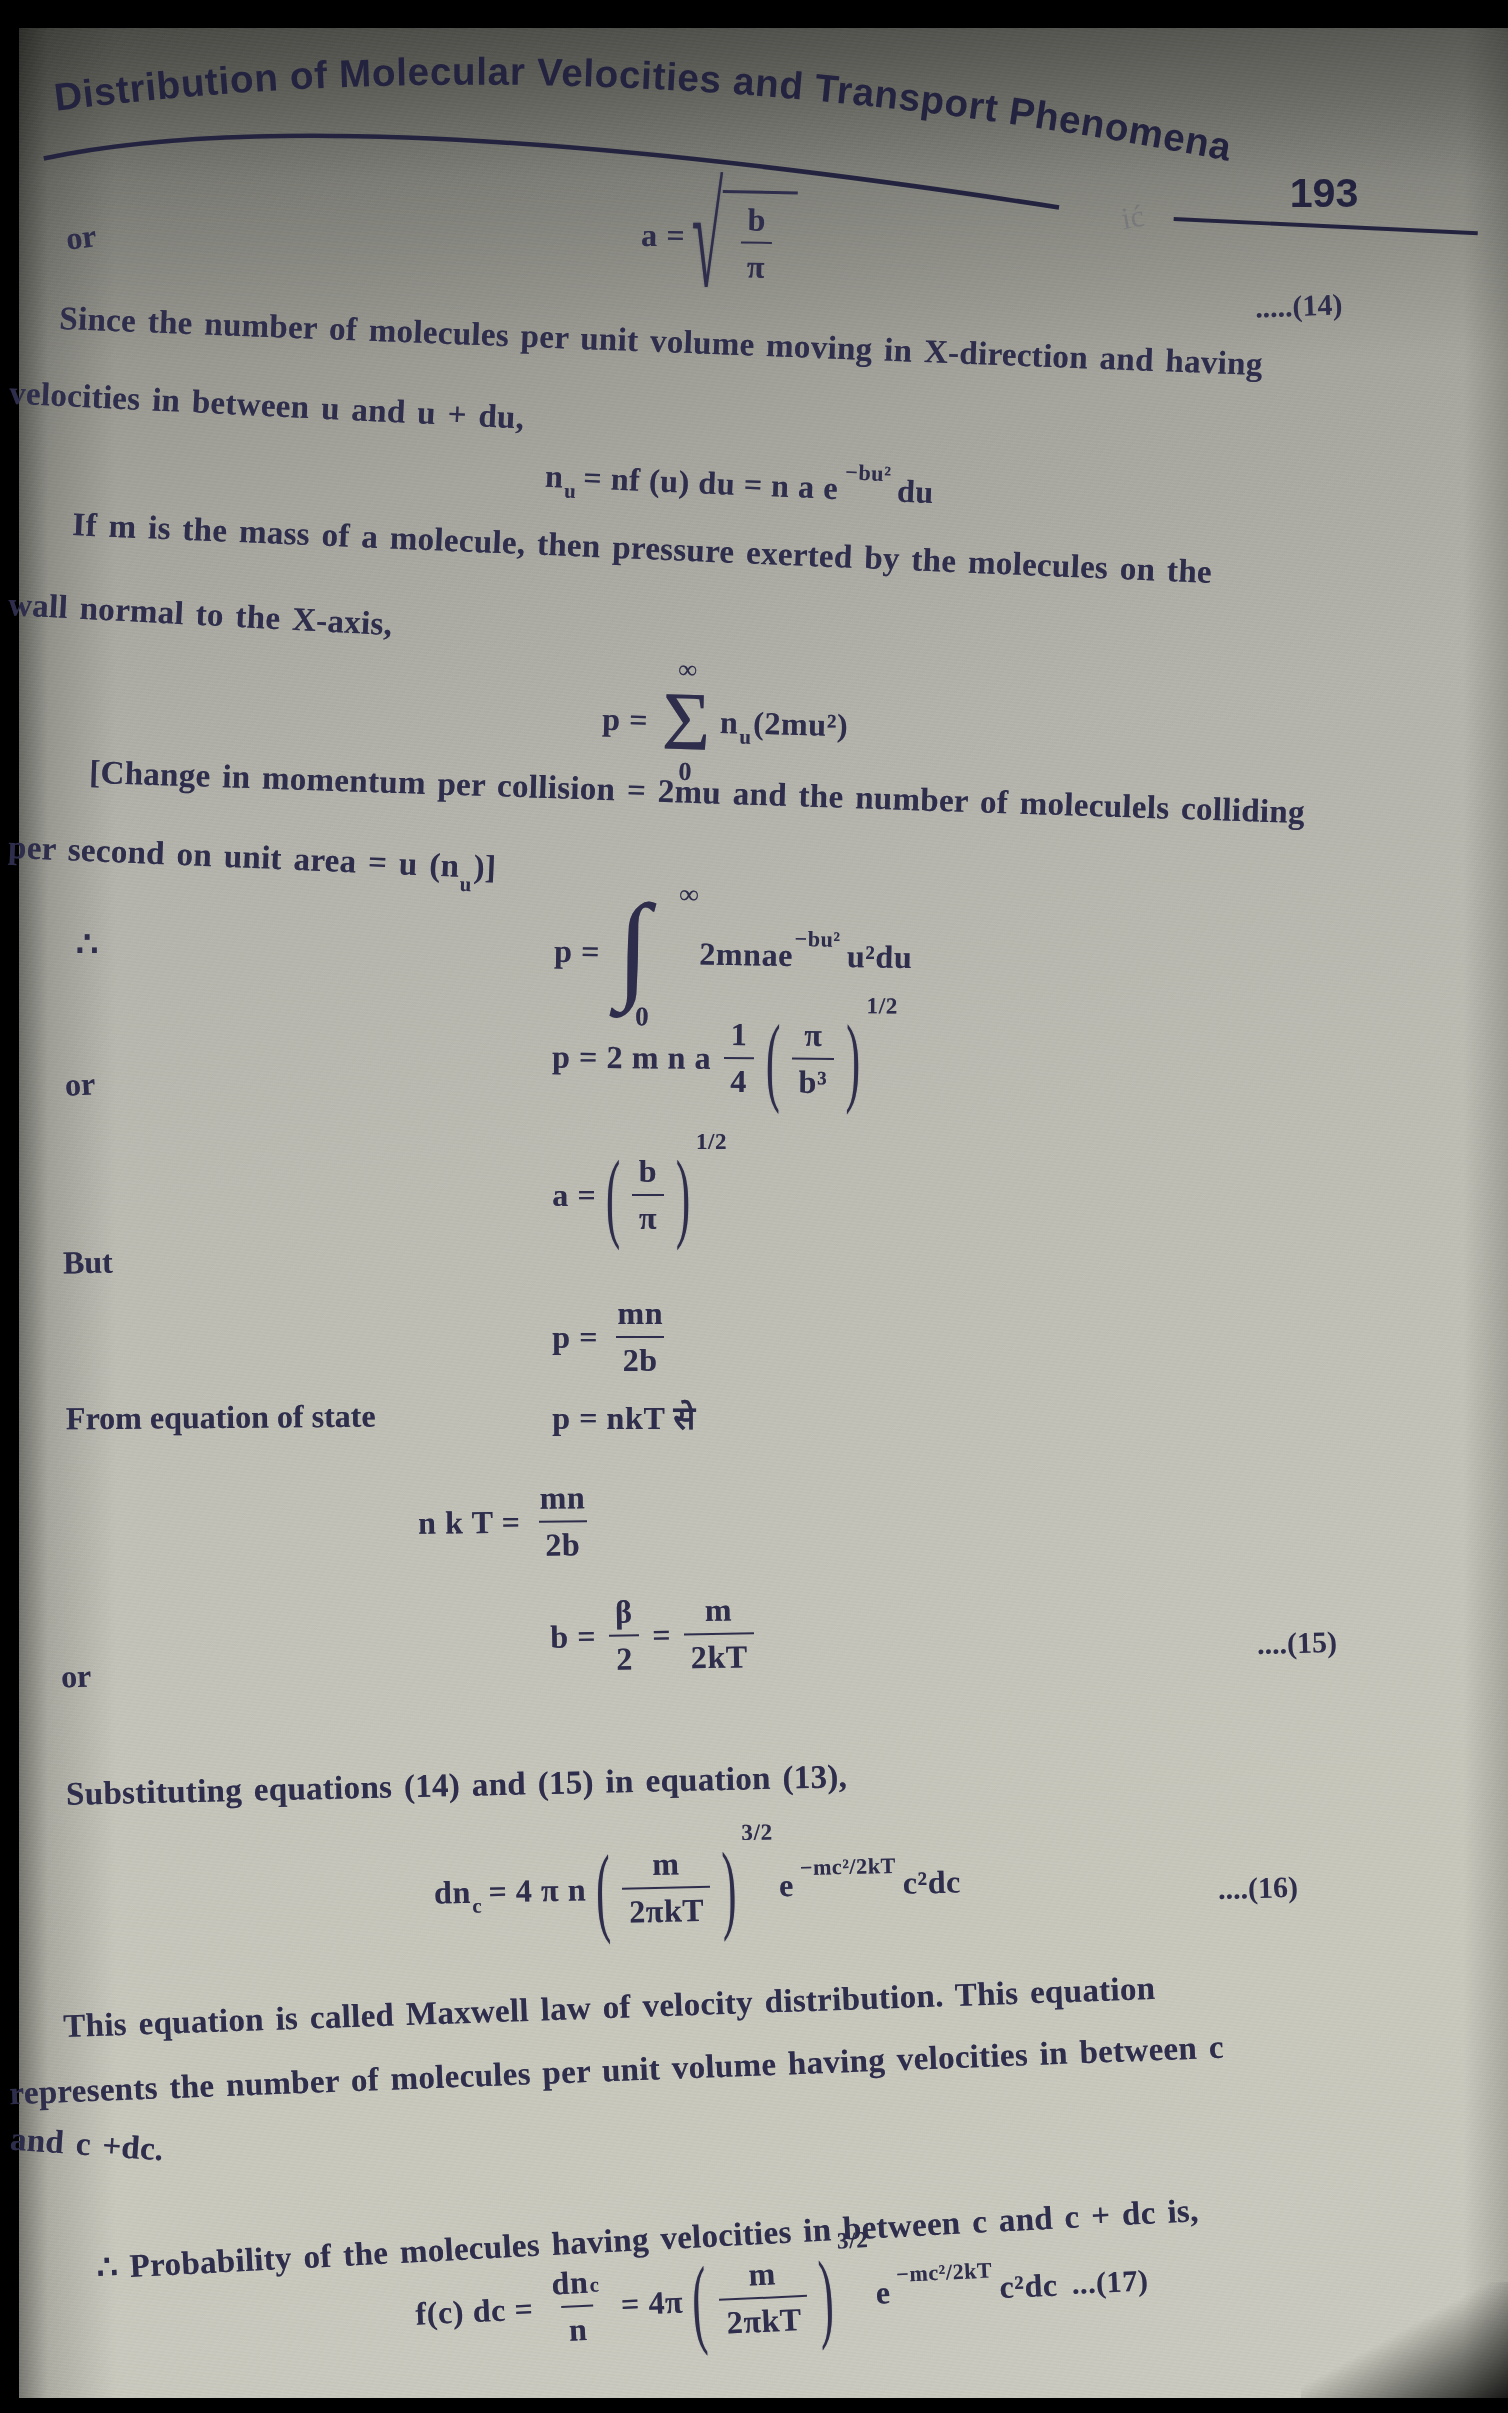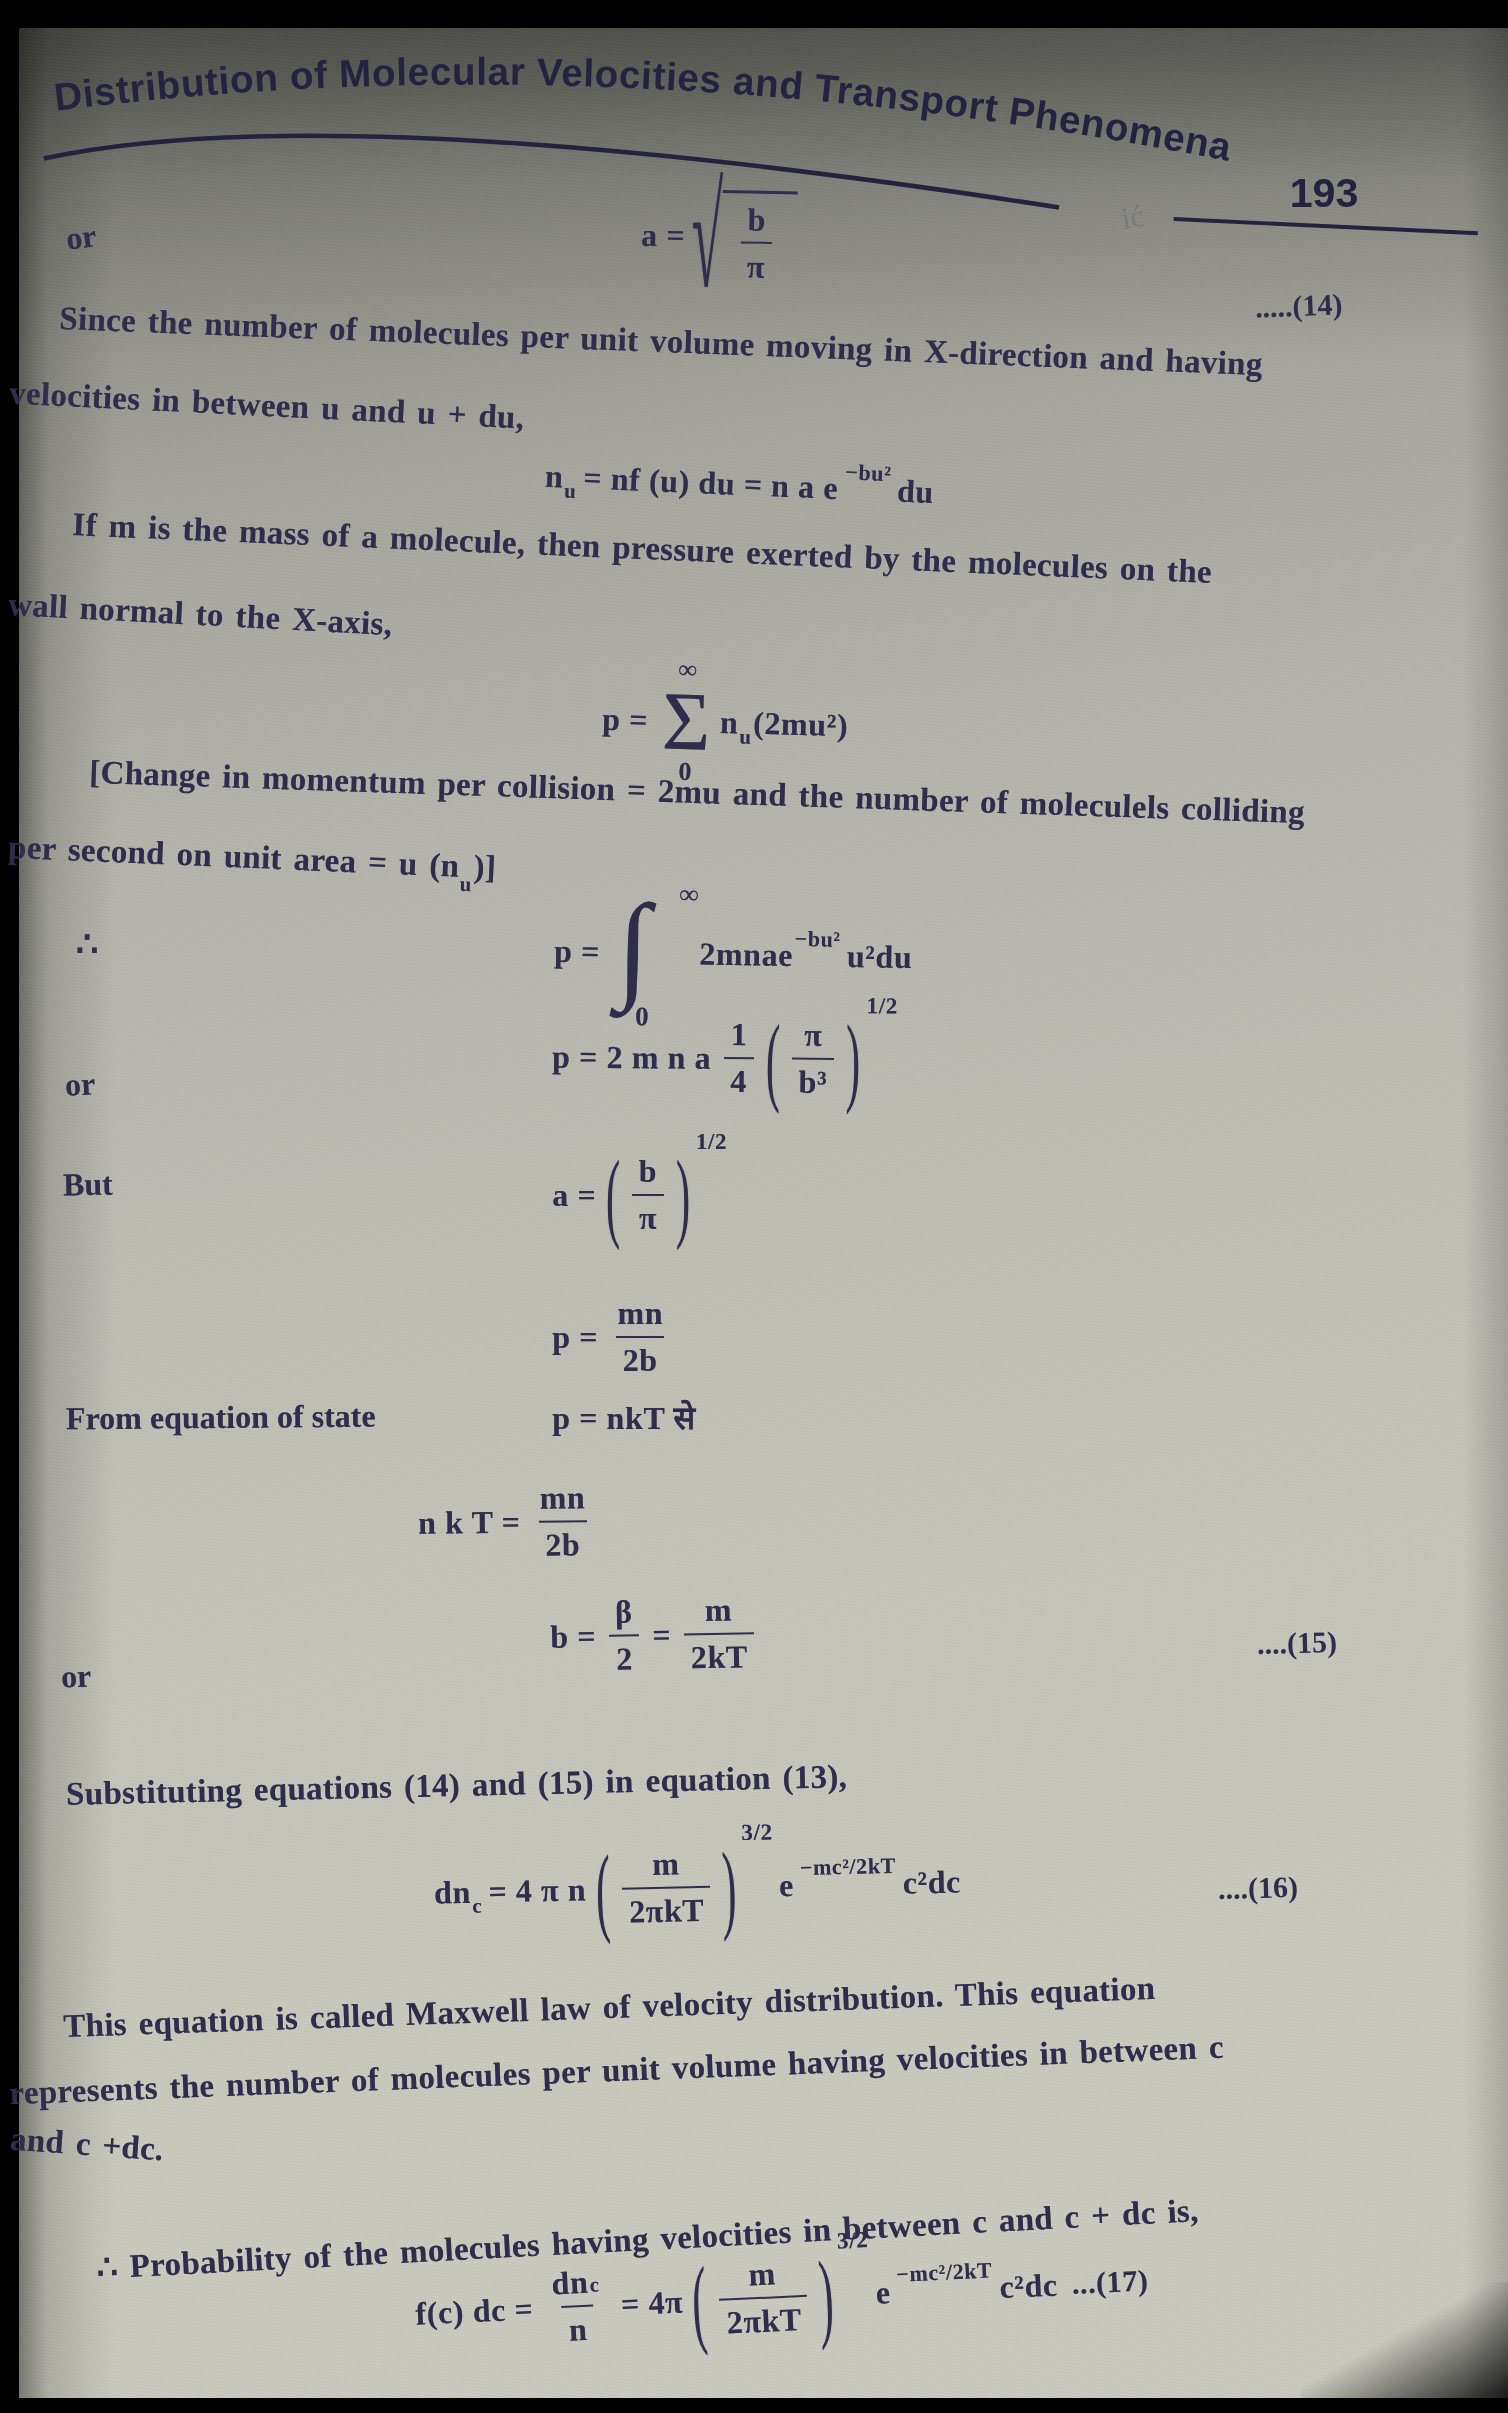--- a/index.html
+++ b/index.html
@@ -163,21 +163,21 @@
         <span>π</span>
       </span>
     <span class="den">
         <span>b³</span>
       </span>
   </span>
   <span class="bigp tall">)</span>
   <span class="psup">1/2</span>
 </div>
 
-<div class="mk" style="left:63px;top:1166px;transform:rotate(-1deg);">But</div>
+<div class="mk" style="left:63px;top:1244px;transform:rotate(-1deg);">But</div>
 <div class="eq" style="left:547px;top:1155px;">
   <span class="tok">a =</span>
   <span class="bigp tall">(</span>
   <span class="frac">
     <span class="num">
         <span>b</span>
       </span>
     <span class="den">
         <span>π</span>
       </span>

